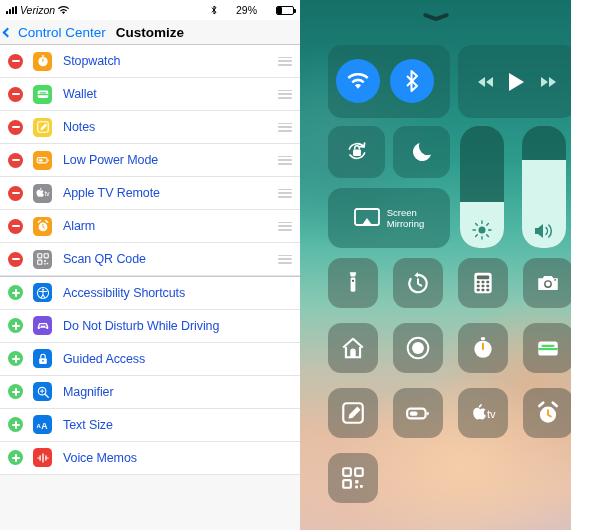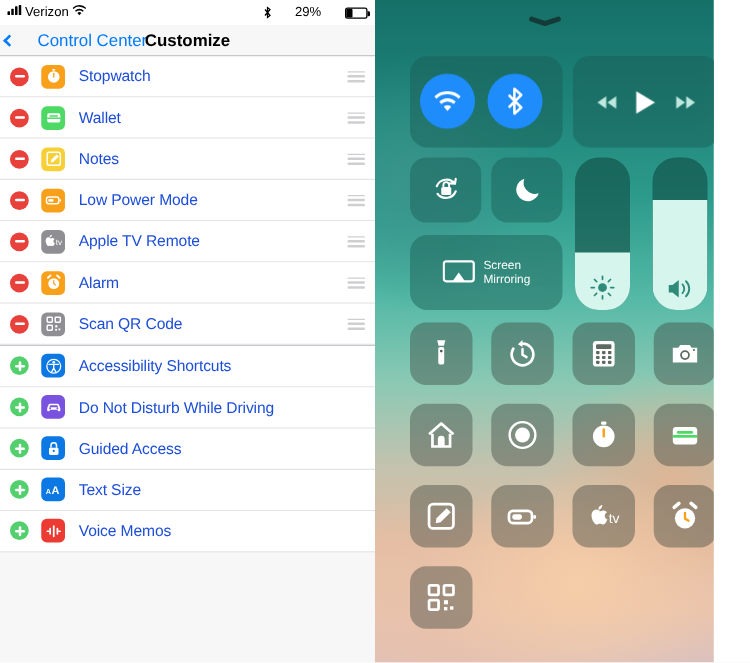--- a/index.html
+++ b/index.html
@@ -19,21 +19,21 @@
   }
 
   
   .statusbar {
     height:20px;
     display:flex; align-items:center;
     padding:0 6px;
     font-size:10.5px; color:#000;
     background:#fff;
   }
-  .sb-left { display:flex; align-items:flex-start; gap:3px; }
+  .sb-left { display:flex; align-items:center; gap:3px;font-style:italic; }
   .sb-center { position:absolute; left:0; right:0; text-align:center; font-weight:600; font-size:10.5px; pointer-events:none;}
   .sb-right { margin-left:auto; display:flex; align-items:center; gap:19px; z-index:2;}
   .signal { display:flex; align-items:flex-end; gap:1px; height:8px; }
   .signal i { width:2px; background:#000; display:block; border-radius:.5px;}
   .signal i:nth-child(1){height:3px}
   .signal i:nth-child(2){height:5px}
   .signal i:nth-child(3){height:7px}
   .signal i:nth-child(4){height:8px;background:#000}
   .carrier { font-size:10.5px; }
   .batt {
@@ -42,21 +42,21 @@
   .batt::after{content:"";position:absolute;right:-3px;top:2.5px;width:2px;height:4px;background:#000;border-radius:0 1px 1px 0;}
   .batt i{display:block;height:100%;background:#000;border-radius:1px;}
 
   
   .navbar {
     height:25px; background:#f7f7f7;
     display:flex; align-items:center; position:relative;
     border-bottom:.5px solid #c8c7cc;
   }
   .nav-back {
-    display:flex;align-items:center;gap:18px;
+    display:flex;align-items:center;gap:6px;
     color:#007aff;font-size:13.5px;padding-left:4px;
   }
   .chev-left{ width:7px;height:7px;border-left:2px solid #007aff;border-bottom:2px solid #007aff;transform:rotate(45deg);margin-right:1px;}
   .nav-title{
     position:absolute;left:0;right:0;text-align:center;
     font-size:13.5px;font-weight:bold;color:#000;pointer-events:none;
   }
 
   
   .list { background:#fff; }
@@ -357,20 +357,31 @@
             <path d="M8.2 10.5V7.6a3.8 3.8 0 0 1 7.6 0v2.9" stroke="#fff" stroke-width="2" fill="none"></path>
             <circle cx="12" cy="15" r="1.5" fill="#0b78e3"></circle>
           </svg>
         </div>
         <div class="row-label">Guided Access</div>
       </div>
       <div class="row">
         <div class="toggle-btn add"></div>
         <div class="app-icon" style="background: rgb(11, 120, 227);">
           <svg width="14" height="14" viewBox="0 0 24 24">
+            <circle cx="10.5" cy="10.5" r="6.5" fill="none" stroke="#fff" stroke-width="2"></circle>
+            <path d="M15.3 15.3 21 21" stroke="#fff" stroke-width="2.4" stroke-linecap="round"></path>
+            <path d="M10.5 7.5v6M7.5 10.5h6" stroke="#fff" stroke-width="1.6" stroke-linecap="round"></path>
+          </svg>
+        </div>
+        <div class="row-label">Magnifier</div>
+      </div>
+      <div class="row">
+        <div class="toggle-btn add"></div>
+        <div class="app-icon" style="background: rgb(11, 120, 227);">
+          <svg width="14" height="14" viewBox="0 0 24 24">
             <text x="1" y="17" font-family="Liberation Sans, sans-serif" font-size="10" font-weight="bold" fill="#fff">A</text>
             <text x="9" y="18" font-family="Liberation Sans, sans-serif" font-size="15" font-weight="bold" fill="#fff">A</text>
           </svg>
         </div>
         <div class="row-label">Text Size</div>
       </div>
       <div class="row">
         <div class="toggle-btn add"></div>
         <div class="app-icon" style="background: rgb(236, 59, 51);">
           <svg width="14" height="14" viewBox="0 0 24 24">

